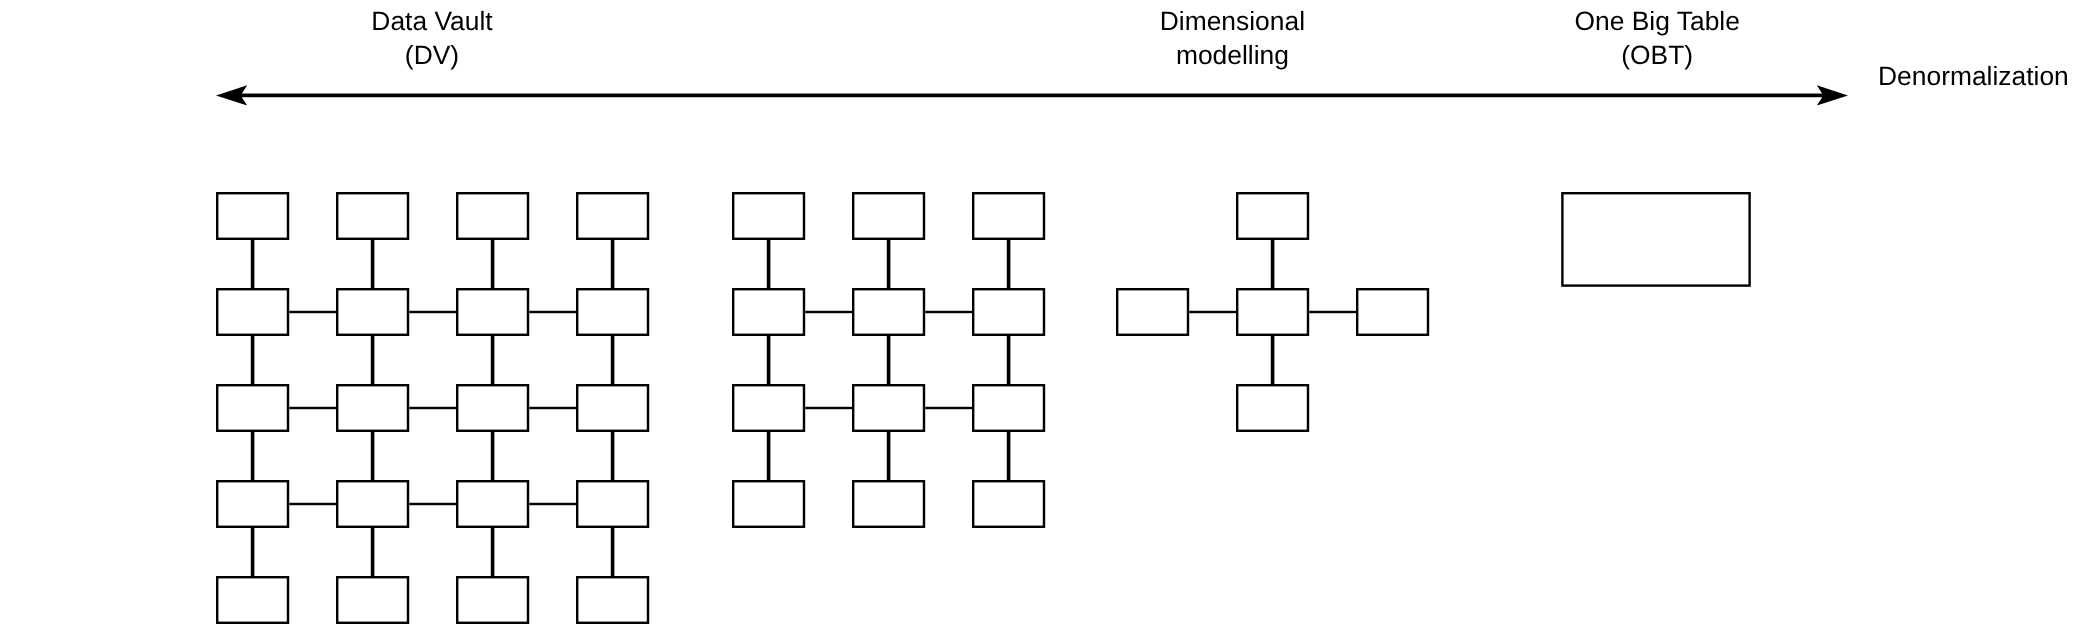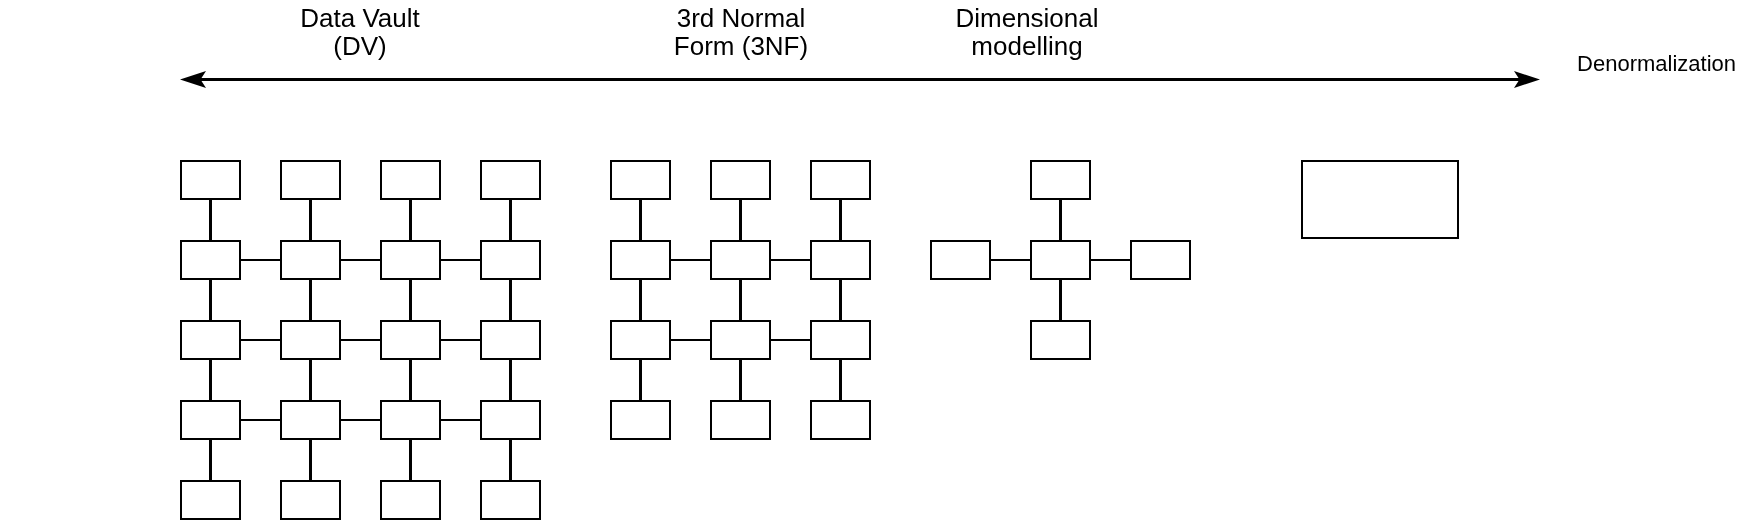--- a/index.html
+++ b/index.html
@@ -7,25 +7,25 @@
   body { background:var(--paper); font-family:"Liberation Sans", sans-serif; }
   .canvas {
     position:relative; width:1742px; height:524px;
     background:var(--paper); color:var(--ink); overflow:hidden;
   }
   .axis-label {
     position:absolute; top:50px; font-size:22px; line-height:28px;
     color:var(--ink); white-space:nowrap;
   }
   .axis-label.left  { left:5px; }
-  .axis-label.right { right:6px; }
+  .axis-label.right { right:18px; }
   .axis-arrow { position:absolute; left:170px; top:68px; }
   .approach-label {
     position:absolute; top:4px; transform:translateX(-50%);
-    font-size:26px; line-height:28px; text-align:center;
+    font-size:22px; line-height:28px; text-align:center;
     color:var(--ink); white-space:nowrap;
   }
   #schemas .box {
     position:absolute; border:2.5px solid var(--ink);
     background:var(--boxfill);
   }
   #schemas .conn { position:absolute; background:var(--ink); }
 </style>
 </head>
 <body>
@@ -38,27 +38,27 @@
     <polygon points="10,11.5 36,3 30.5,11.5 36,20" fill="var(--ink)"></polygon>
     <polygon points="1370,11.5 1344,3 1349.5,11.5 1344,20" fill="var(--ink)"></polygon>
   </svg>
 
   <span class="axis-label right">Denormalization</span>
 
   <div class="approach-label" style="left:360px">
     <div>Data Vault</div>
     <div>(DV)</div>
   </div>
-  <div class="approach-label" style="left:741px">
-    <div>3rd Normal</div>
-    <div>Form (3NF)</div>
-  </div>
   <div class="approach-label" style="left:1027px">
     <div>Dimensional</div>
     <div>modelling</div>
+  </div>
+  <div class="approach-label" style="left:1381px">
+    <div>One Big Table</div>
+    <div>(OBT)</div>
   </div>
 
   <div id="schemas">
       <div class="box" style="left: 180px; top: 160px; width: 61px; height: 40px;"></div>
       <div class="box" style="left: 280px; top: 160px; width: 61px; height: 40px;"></div>
       <div class="box" style="left: 380px; top: 160px; width: 61px; height: 40px;"></div>
       <div class="box" style="left: 480px; top: 160px; width: 61px; height: 40px;"></div>
       <div class="box" style="left: 180px; top: 240px; width: 61px; height: 40px;"></div>
       <div class="box" style="left: 280px; top: 240px; width: 61px; height: 40px;"></div>
       <div class="box" style="left: 380px; top: 240px; width: 61px; height: 40px;"></div>

